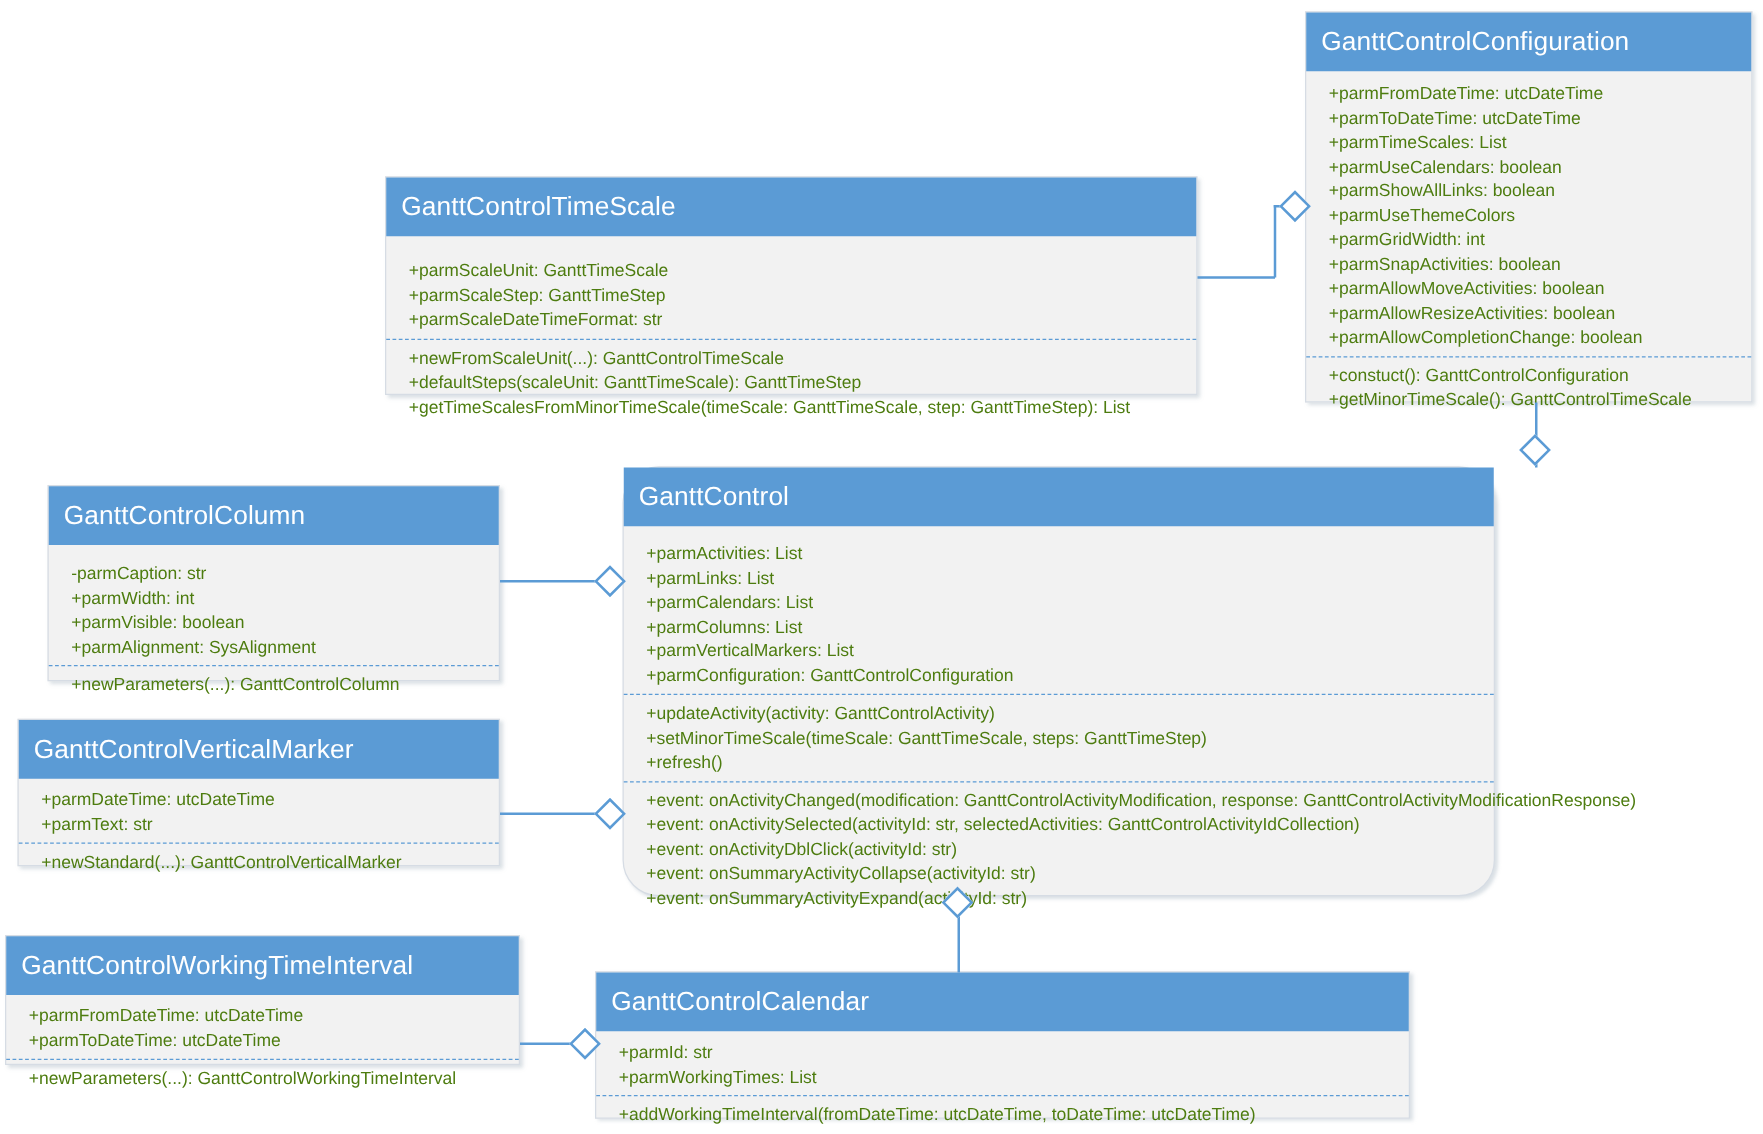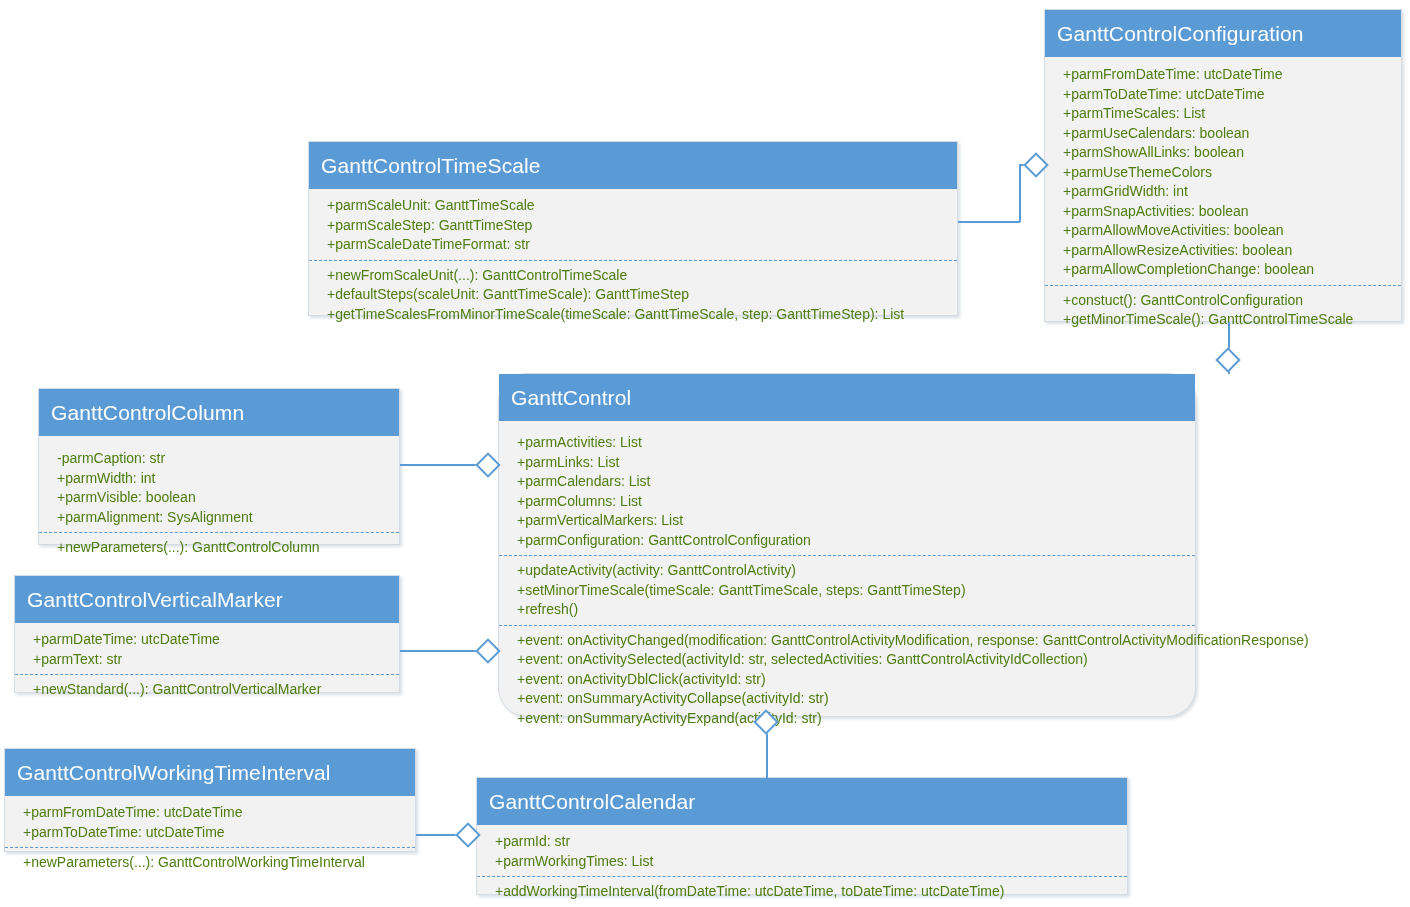--- a/index.html
+++ b/index.html
@@ -93,21 +93,21 @@
       <div class="uml-row">+parmAllowCompletionChange: boolean</div>
     </div>
     <div class="uml-section">
       <div class="uml-row">+constuct(): GanttControlConfiguration</div>
       <div class="uml-row">+getMinorTimeScale(): GanttControlTimeScale</div>
     </div>
   </div>
 
   <div class="uml-class" style="left:308px; top:141px; width:650px; height:175px;">
     <div class="uml-header">GanttControlTimeScale</div>
-    <div class="uml-section" style="padding-top:7px;">
+    <div class="uml-section" style="padding-top:18px;">
       <div class="uml-row">+parmScaleUnit: GanttTimeScale</div>
       <div class="uml-row">+parmScaleStep: GanttTimeStep</div>
       <div class="uml-row">+parmScaleDateTimeFormat: str</div>
     </div>
     <div class="uml-section">
       <div class="uml-row">+newFromScaleUnit(...): GanttControlTimeScale</div>
       <div class="uml-row">+defaultSteps(scaleUnit: GanttTimeScale): GanttTimeStep</div>
       <div class="uml-row">+getTimeScalesFromMinorTimeScale(timeScale: GanttTimeScale, step: GanttTimeStep): List</div>
     </div>
   </div>

